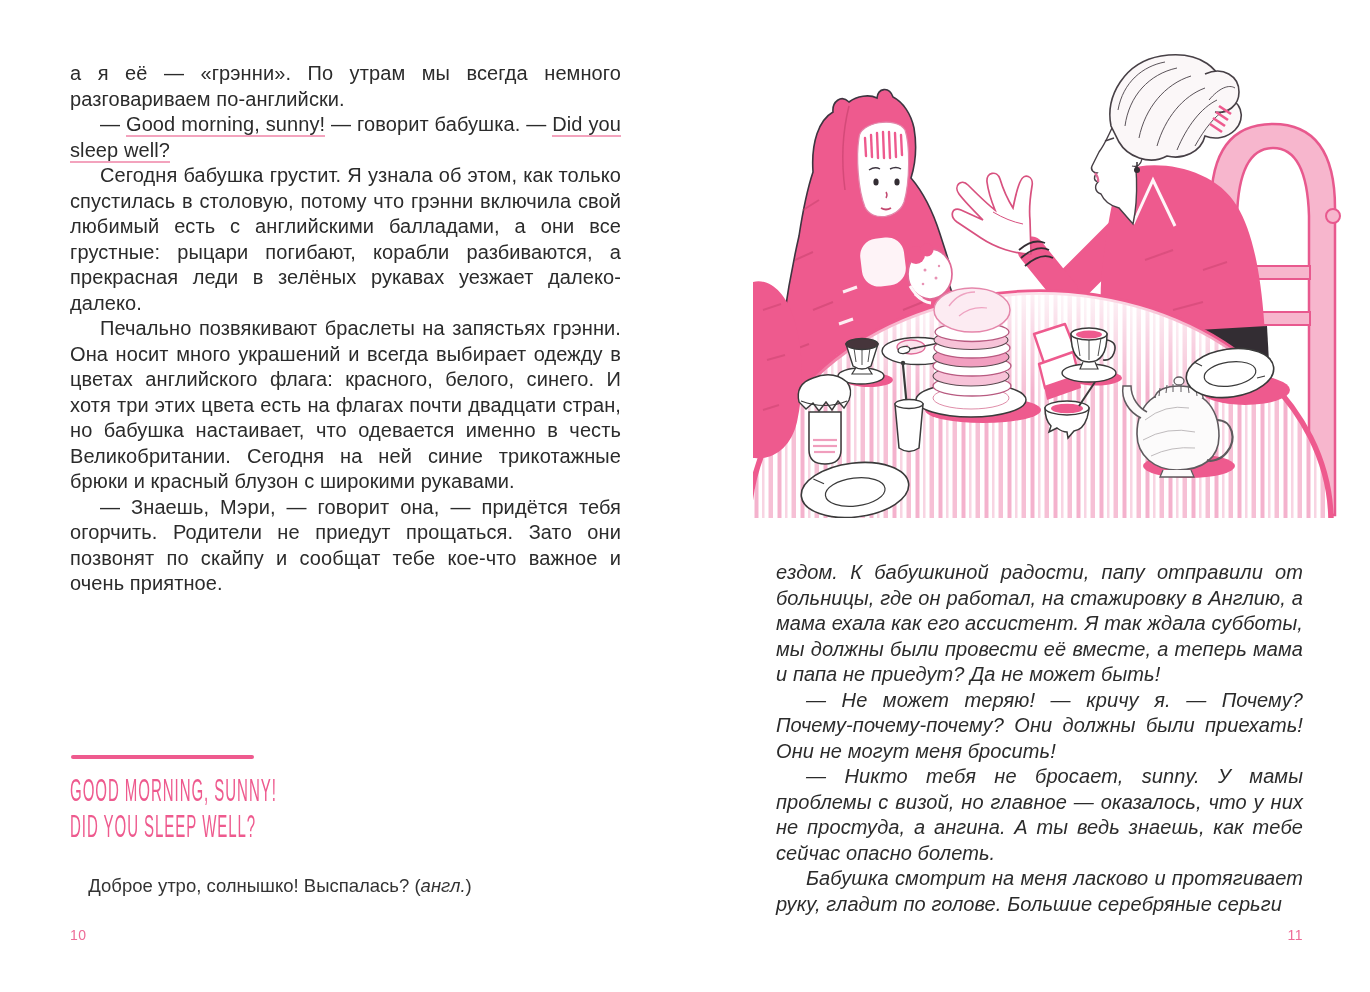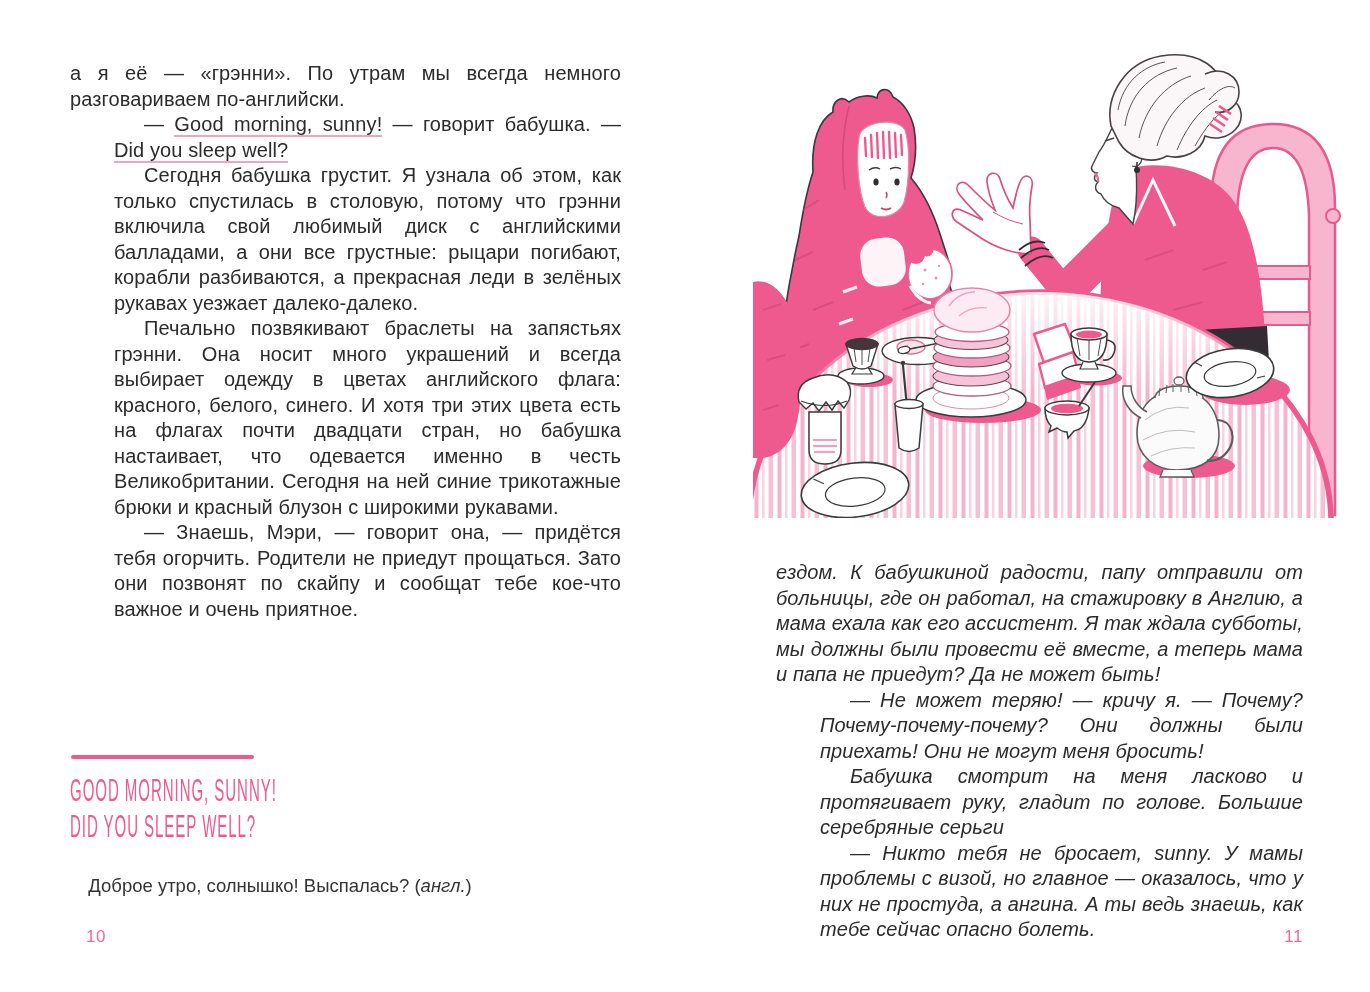--- a/index.html
+++ b/index.html
@@ -1,42 +1,42 @@
 <!DOCTYPE html>
 <html><head>
 <meta charset="utf-8">
 <style>
   html,body{margin:0;padding:0;width:1370px;height:992px;background:#ffffff;overflow:hidden;}
   body{font-family:"Liberation Sans",sans-serif;color:#2b2b2b;position:relative;}
   .spread{position:absolute;left:0;top:0;width:1370px;height:992px;}
   .textcol{position:absolute;text-align:justify;font-size:20px;line-height:25.5px;letter-spacing:0.1px;}
   .textcol p{margin:0;}
-  .textcol p.indent{text-indent:30px;margin-left:44px;}
+  .textcol p.indent{text-indent:30px;}
   .left-col{left:70px;top:61px;width:551px;}
   .right-col{left:776px;top:560px;width:527px;font-style:italic;}
   .eng-underline{border-bottom:2px solid #f3a3bd;}
   .it{font-style:italic;}
   .rule{position:absolute;left:71px;top:755px;width:183px;height:4px;background:#ee5a8e;border-radius:2px;}
   .heading{position:absolute;left:70px;top:772px;color:#ee5a8e;font-size:32px;line-height:36px;letter-spacing:2px;transform:scaleX(0.47);transform-origin:left top;white-space:nowrap;font-weight:400;}
   .footnote{position:absolute;left:70px;top:867px;font-size:18.5px;color:#333333;width:420px;}
   .footnote p{margin:8px;text-align:center;}
-  .pagenum{position:absolute;top:927px;color:#ee6b97;font-size:17px;letter-spacing:0.5px;margin-left:16px;}
+  .pagenum{position:absolute;top:927px;color:#ee6b97;font-size:14px;letter-spacing:0.5px;}
   .pn-left{left:70px;}
   .pn-right{right:67px;}
   .illustration{position:absolute;left:753px;top:10px;width:592px;height:508px;}
 </style>
 </head>
 <body>
 
 <div class="spread">
 
   <div class="textcol left-col">
       <p class=""><span>а я её — «грэнни». По утрам мы всегда немного разговариваем по-английски.</span></p>
       <p class="indent"><span>— </span><span class="eng-underline">Good morning, sunny!</span><span> — говорит бабушка. — </span><span class="eng-underline">Did you sleep well?</span></p>
-      <p class="indent"><span>Сегодня бабушка грустит. Я узнала об этом, как только спустилась в столовую, потому что грэнни включила свой любимый диск с английскими балладами, а они все грустные: рыцари погибают, корабли разбиваются, а прекрасная леди в зелёных рукавах уезжает далеко-далеко.</span></p>
+      <p class="indent"><span>Сегодня бабушка грустит. Я узнала об этом, как только спустилась в столовую, потому что грэнни включила свой любимый есть с английскими балладами, а они все грустные: рыцари погибают, корабли разбиваются, а прекрасная леди в зелёных рукавах уезжает далеко-далеко.</span></p>
       <p class="indent"><span>Печально позвякивают браслеты на запястьях грэнни. Она носит много украшений и всегда выбирает одежду в цветах английского флага: красного, белого, синего. И хотя три этих цвета есть на флагах почти двадцати стран, но бабушка настаивает, что одевается именно в честь Великобритании. Сегодня на ней синие трикотажные брюки и красный блузон с широкими рукавами.</span></p>
       <p class="indent"><span>— Знаешь, Мэри, — говорит она, — придётся тебя огорчить. Родители не приедут прощаться. Зато они позвонят по скайпу и сообщат тебе кое-что важное и очень приятное.</span></p>
     </div>
 
   <div class="rule"></div>
   <div class="heading">
     <div>GOOD MORNING, SUNNY!</div>
     <div>DID YOU SLEEP WELL?</div>
   </div>
 
@@ -301,17 +301,17 @@
           <ellipse cx="102" cy="482" rx="30" ry="14" fill="none" stroke="#3a3a3a" stroke-width="1.2"></ellipse>
           <path d="M62,464 l10,6" stroke="#3a3a3a" stroke-width="1.1"></path>
         </g>
       </g>
     </svg>
   </div>
 
   <div class="textcol right-col">
       <p class=""><span>ездом. К бабушкиной радости, папу отправили от больницы, где он работал, на стажировку в Англию, а мама ехала как его ассистент. Я так ждала субботы, мы должны были провести её вместе, а теперь мама и папа не приедут? Да не может быть!</span></p>
       <p class="indent"><span>— Не может теряю! — кричу я. — Почему? Почему-почему-почему? Они должны были приехать! Они не могут меня бросить!</span></p>
+      <p class="indent"><span>— Никто тебя не бросает, sunny. У мамы проблемы с визой, но главное — оказалось, что у них не простуда, а ангина. А ты ведь знаешь, как тебе сейчас опасно болеть.</span></p>
       <p class="indent"><span>Бабушка смотрит на меня ласково и протягивает руку, гладит по голове. Большие серебряные серьги</span></p>
-      <p class="indent"><span>— Никто тебя не бросает, sunny. У мамы проблемы с визой, но главное — оказалось, что у них не простуда, а ангина. А ты ведь знаешь, как тебе сейчас опасно болеть.</span></p>
     </div>
 
 </div>
 
 </body></html>

